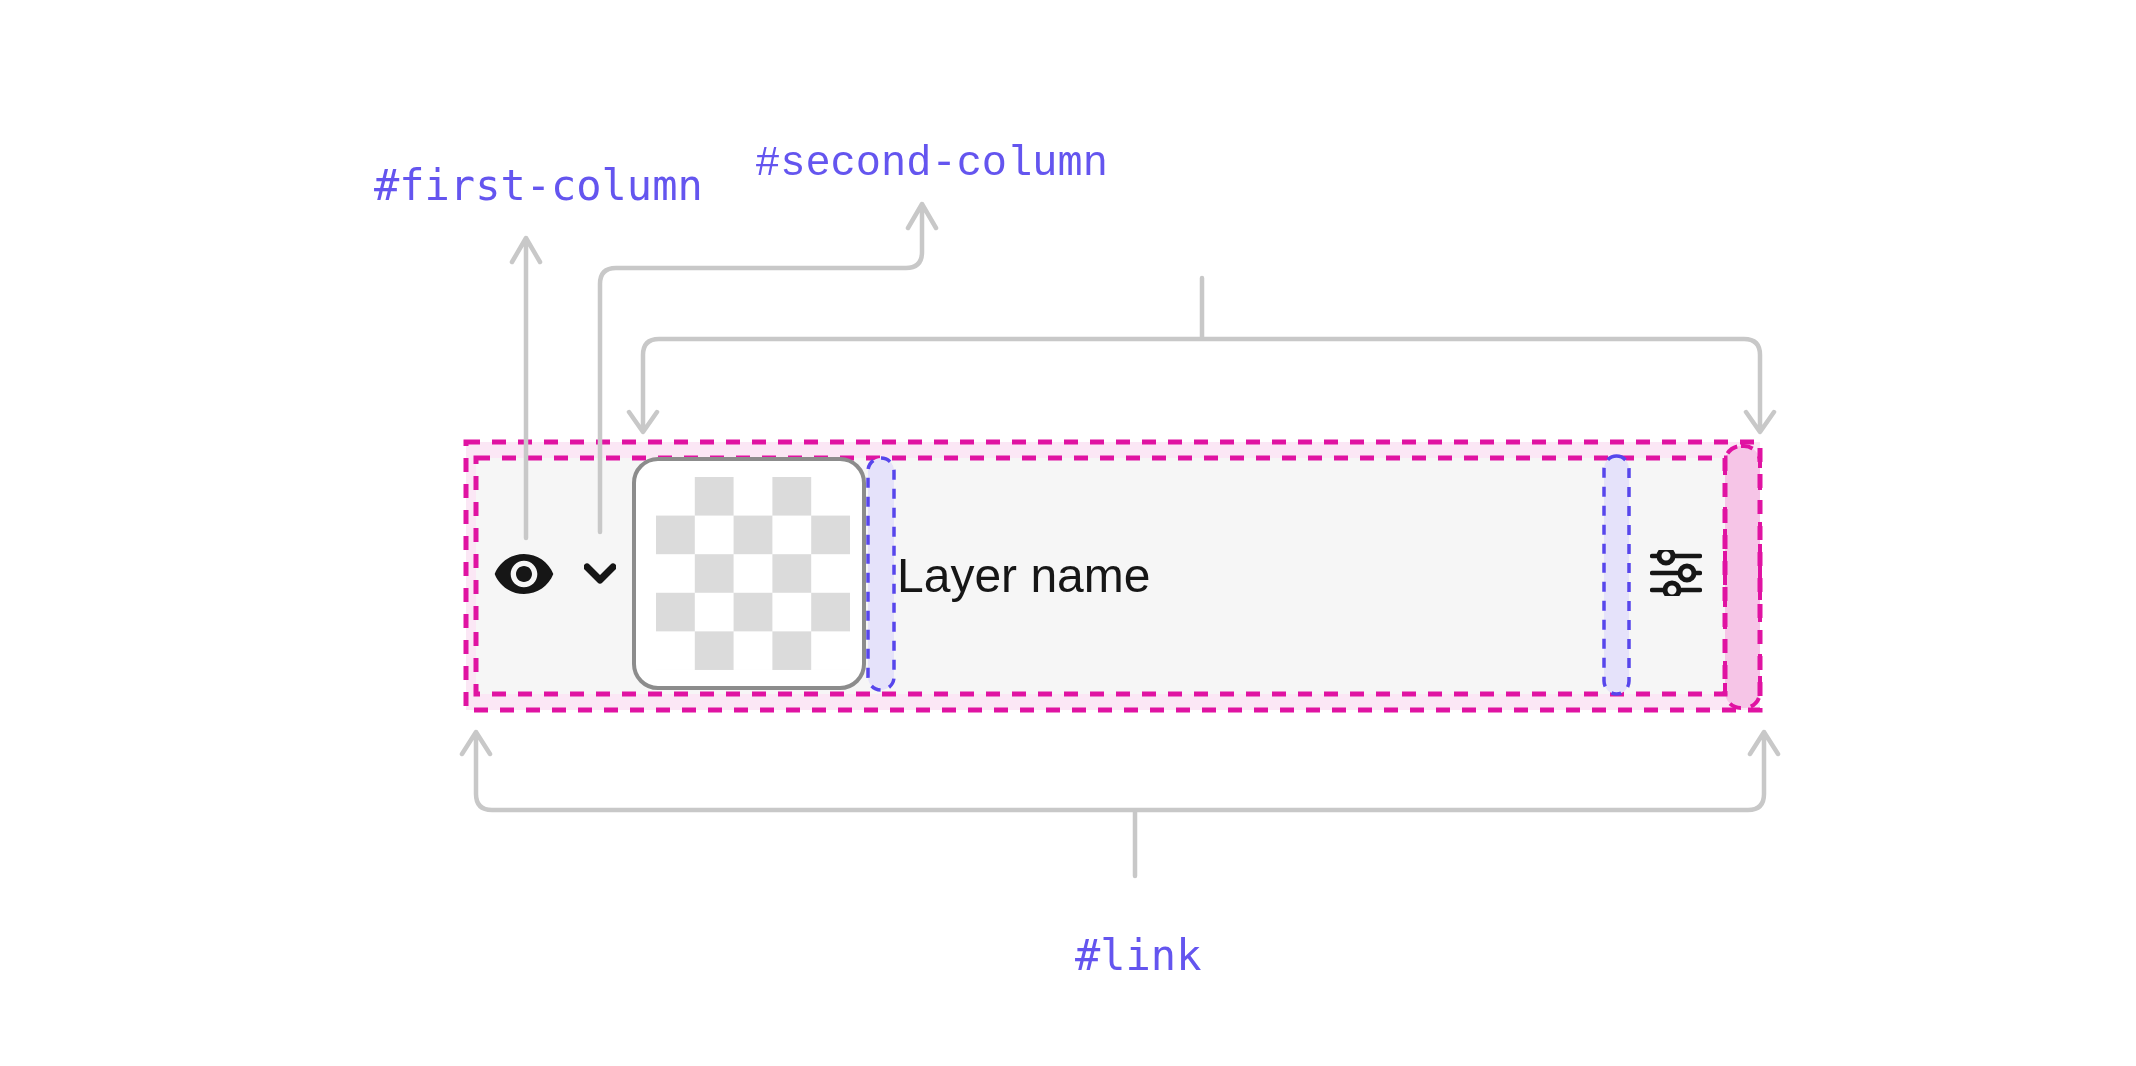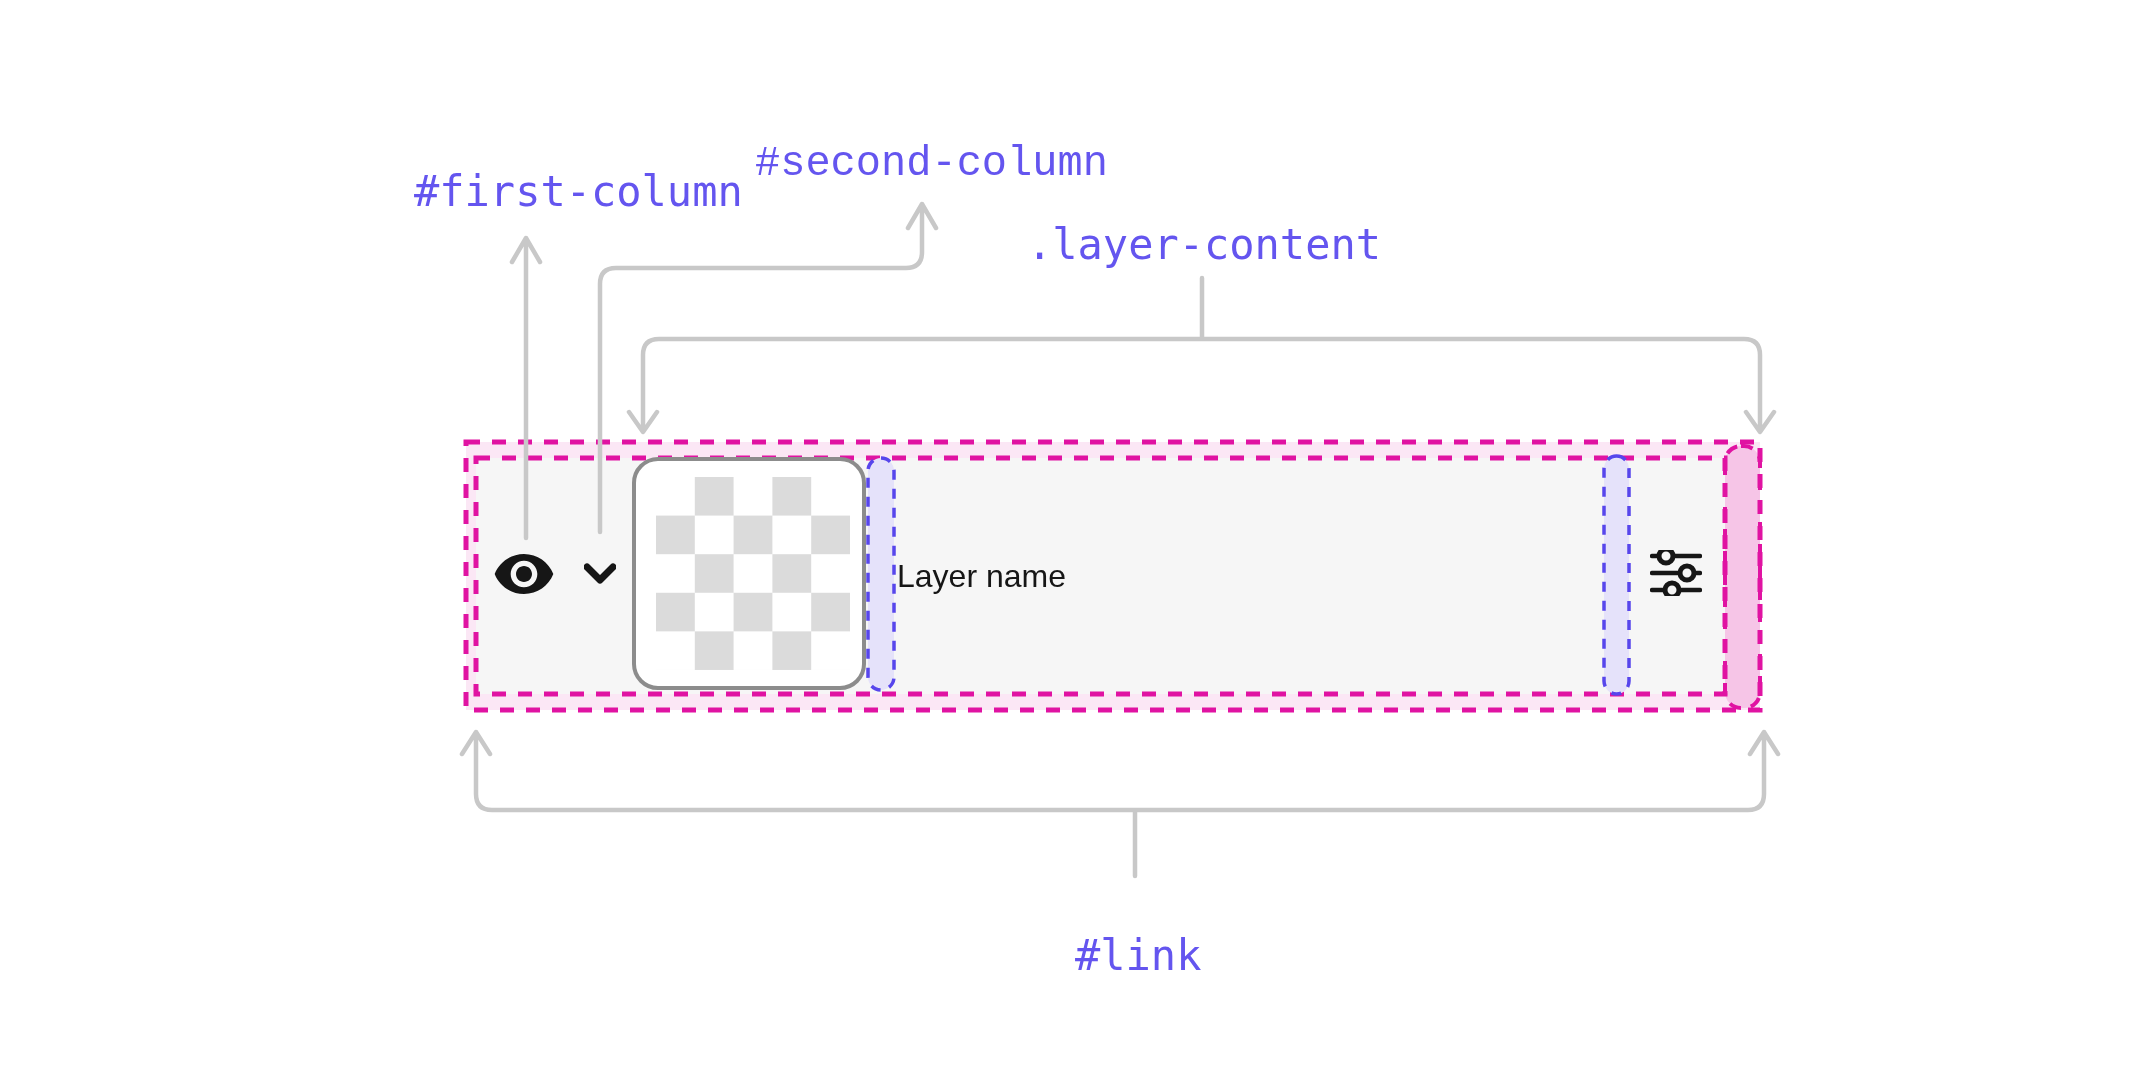--- a/index.html
+++ b/index.html
@@ -21,21 +21,21 @@
     white-space: nowrap;
   }
   .layer-row {
     position: absolute;
     left: 476px; top: 458px;
     width: 1249px; height: 236px;
   }
   .layer-name {
     position: absolute;
     left: 421px; top: 93px;
-    font-size: 32px;
+    font-size: 48px;
     line-height: 50px;
     color: #161616;
     white-space: nowrap;
   }
   .thumb {
     position: absolute;
     left: 156px; top: -1px;
     width: 226px; height: 225px;
     background: #ffffff;
     border: 4px solid #8C8C8C;
@@ -105,18 +105,17 @@
       <path d="M526 240 V538 M512 262 L526 238 L540 262"></path>
 
       <path d="M600 532 V284 Q600 268 616 268 H906 Q922 268 922 252 V206 M908 228 L922 204 L936 228"></path>
 
       <path d="M1202 278 V339 M643 430 V355 Q643 339 659 339 H1744 Q1760 339 1760 355 V430 M629 412 L643 432 L657 412 M1746 412 L1760 432 L1774 412"></path>
 
       <path d="M476 734 V794 Q476 810 492 810 H1748 Q1764 810 1764 794 V734 M462 754 L476 732 L490 754 M1750 754 L1764 732 L1778 754 M1135 810 V876"></path>
     </g>
   </svg>
 
-  <div class="code-label" style="left:374px; top:171px;margin-left:40px;">#first-column</div>
+  <div class="code-label" style="left:374px; top:165px;">#first-column</div>
   <div class="code-label" style="left:755px; top:143px;font-family:Liberation Mono, monospace;">#second-column</div>
-  <div class="code-label" style="left:1027px; top:224px;">.layer-content</div>
   <div class="code-label" style="left:1075px; top:935px;">#link</div>
 
 </div>
 
 </body></html>

